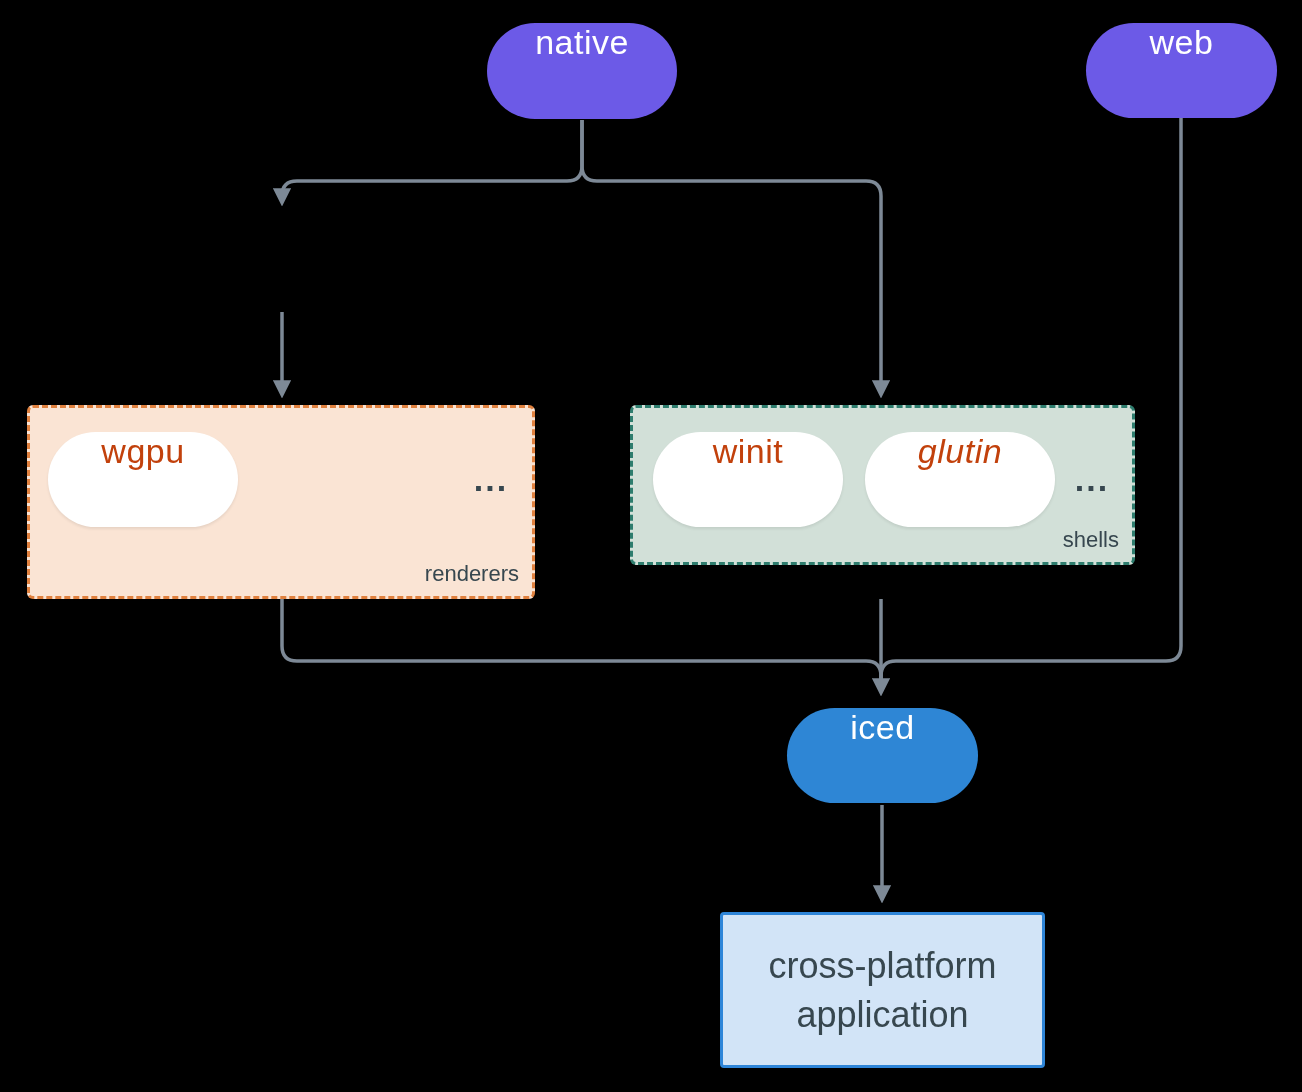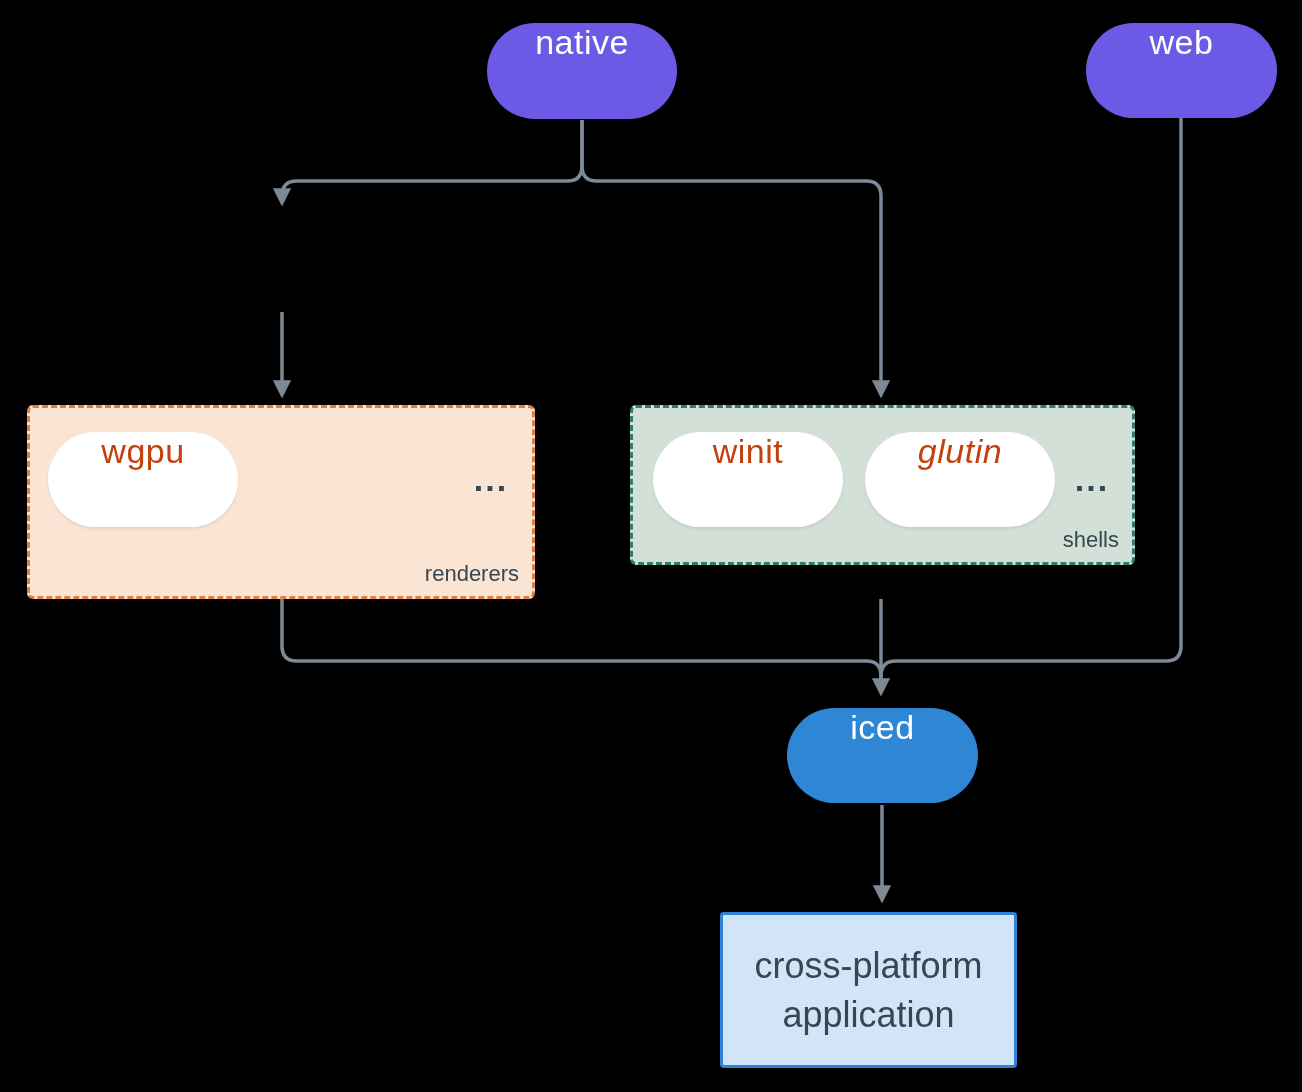--- a/index.html
+++ b/index.html
@@ -84,21 +84,21 @@
   .inner-pill    { width: 190px; height: 95px; top: 24px; }
   #pill-wgpu   { left: 18px; }
   #pill-glow   { left: 227px; width: 193px; }
   #ell-renderers { left: 430px; }
   #pill-winit  { left: 20px; }
   #pill-glutin { left: 232px; font-style: italic; }
   #ell-shells  { left: 428px; }
   #node-app {
     position: absolute;
     left: 720px; top: 912px;
-    width: 297px; height: 156px;
+    width: 325px; height: 156px;
     box-sizing: border-box;
     background: #d2e4f7;
     border: 3px solid #2e85d8;
     border-radius: 4px;
     display: flex;
     flex-direction: column;
     align-items: center;
     justify-content: center;
     font-size: 36px;
     line-height: 49px;

